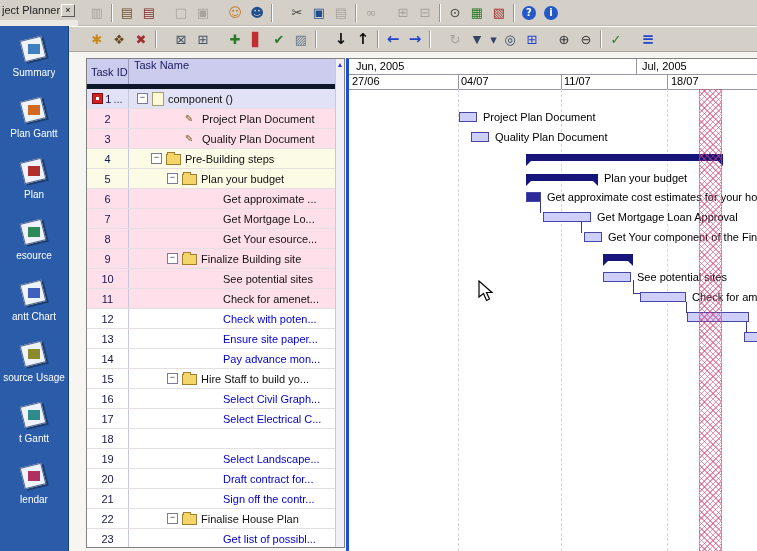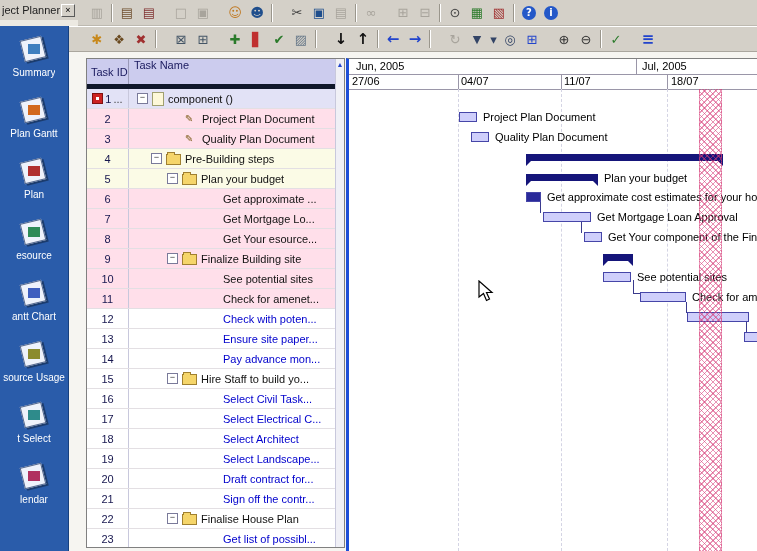--- a/index.html
+++ b/index.html
@@ -215,21 +215,21 @@
         <span class="sb-page"></span>
         <span class="sb-accent" style="background:#8b8b2e"></span>
       </span>
     <span class="sb-label">source Usage</span>
   </div>
   <div class="sb-item">
     <span class="sb-icon">
         <span class="sb-page"></span>
         <span class="sb-accent" style="background:#2e8b8b"></span>
       </span>
-    <span class="sb-label">t Select</span>
+    <span class="sb-label">t Gantt</span>
   </div>
   <div class="sb-item">
     <span class="sb-icon">
         <span class="sb-page"></span>
         <span class="sb-accent" style="background:#b03060"></span>
       </span>
     <span class="sb-label">lendar</span>
   </div>
 </div>
 
@@ -378,37 +378,34 @@
           <span class="minus"></span>
           <span class="icon-folder"></span>
           <span class="lbl">Hire Staff to build yo...</span>
         </div>
     </div>
     <div class="trow bg-white t-blue" style="top:300px">
       <div class="td-id">
           <span>16</span>
         </div>
       <div class="td-name" style="padding-left:94px">
-          <span class="lbl">Select Civil Task...</span>
+          <span class="lbl">Select Civil Graph...</span>
         </div>
     </div>
     <div class="trow bg-white t-blue" style="top:320px">
       <div class="td-id">
           <span>17</span>
         </div>
       <div class="td-name" style="padding-left:94px">
           <span class="lbl">Select Electrical C...</span>
         </div>
     </div>
     <div class="trow bg-white t-blue" style="top:340px">
       <div class="td-id">
           <span>18</span>
-        </div>
-      <div class="td-name" style="padding-left:94px">
-          <span class="lbl">Select Architect</span>
         </div>
     </div>
     <div class="trow bg-white t-blue" style="top:360px">
       <div class="td-id">
           <span>19</span>
         </div>
       <div class="td-name" style="padding-left:94px">
           <span class="lbl">Select Landscape...</span>
         </div>
     </div>

